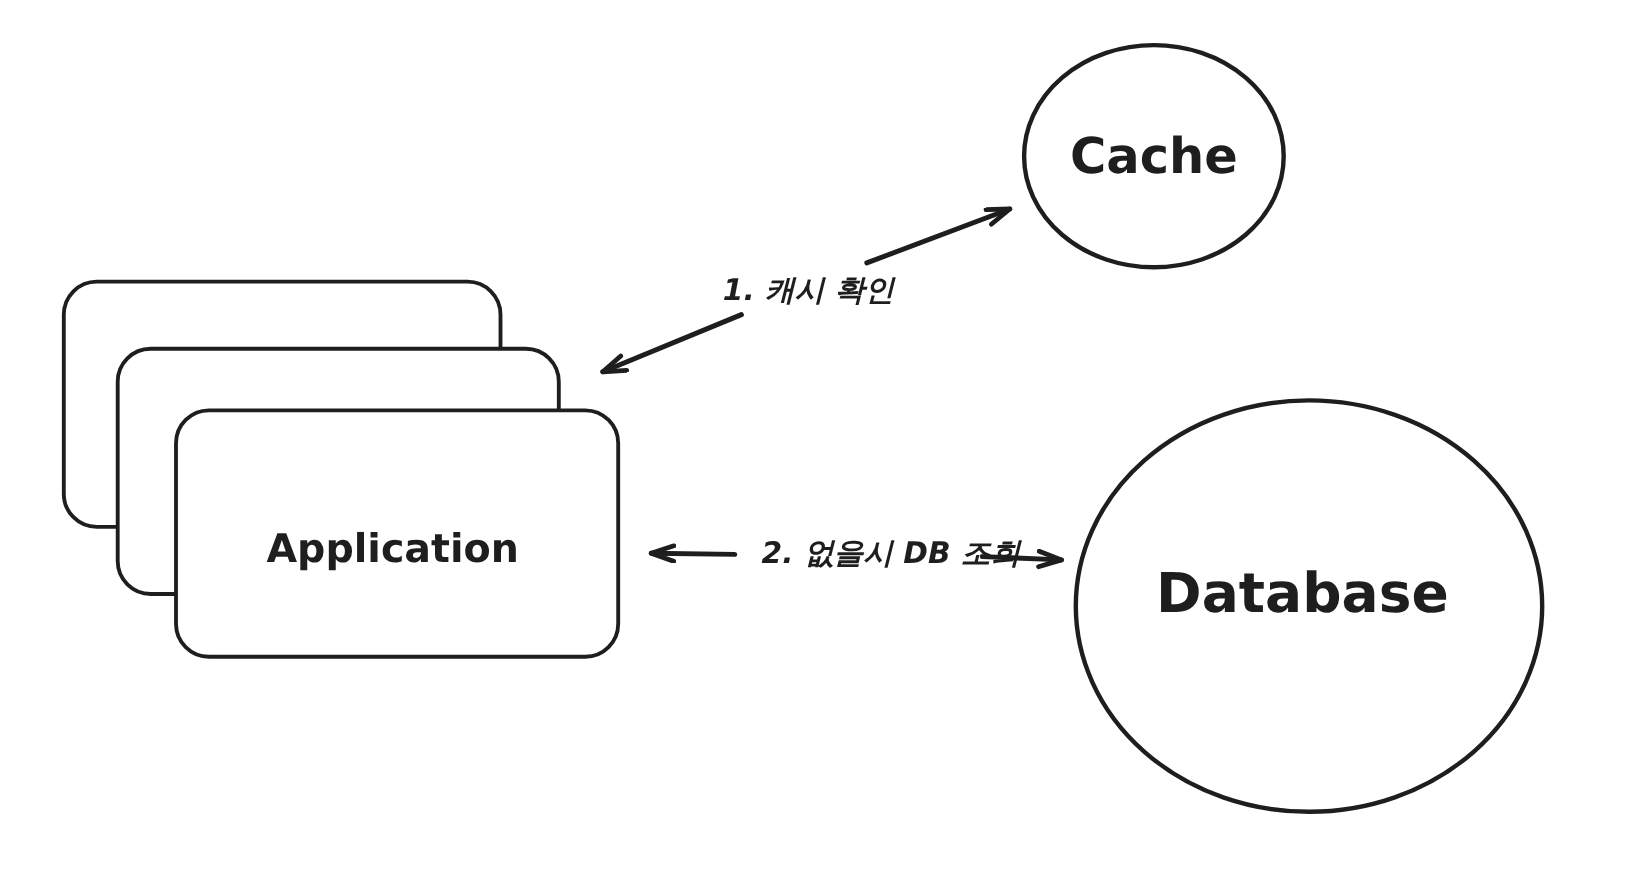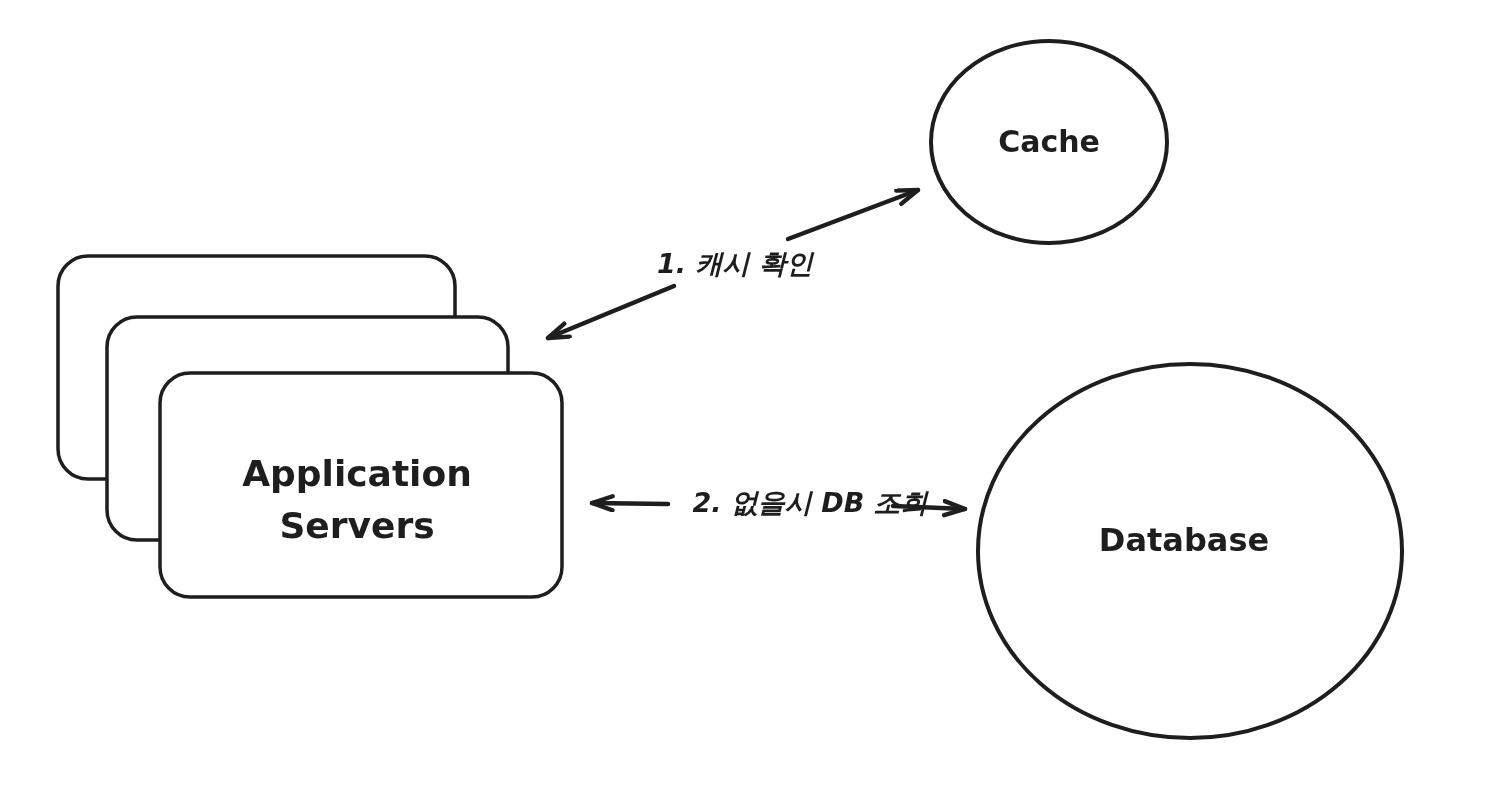--- a/index.html
+++ b/index.html
@@ -24,22 +24,22 @@
   .label {
     position: absolute;
     transform: translate(-50%, -50%);
     white-space: nowrap;
     color: #1e1e1e;
     font-weight: 600;
     text-align: center;
     line-height: 1.45;
   }
   .node-label-app   { font-size: 36px; }
-  .node-label-cache { font-size: 30px; text-align: right; }
-  .node-label-db    { font-size: 32px; }
+  .node-label-cache { font-size: 45px; text-align: right; }
+  .node-label-db    { font-size: 50px; }
   .edge-label       { font-size: 27px; font-weight: 600; font-style: italic; }
 </style>
 </head>
 <body>
 
 <div class="canvas">
 
   <svg width="1500" height="802" viewBox="0 0 1500 802">
     <defs>
       <marker id="ah" viewBox="0 0 24 18" refX="21" refY="8" markerWidth="26" markerHeight="20" markerUnits="userSpaceOnUse" orient="auto">
@@ -63,21 +63,20 @@
     </g>
 
     <g stroke="#1e1e1e" stroke-width="4.5" stroke-linecap="round" fill="none">
       <line x1="668" y1="504" x2="592" y2="503" marker-end="url(#ah)"></line>
       <line x1="893" y1="506" x2="965" y2="509" marker-end="url(#ah)"></line>
     </g>
   </svg>
 
   <div class="label node-label-app" style="left:357px; top:487px;margin-top:13px;">
     <div>Application</div>
-    <div>Servers</div>
   </div>
 
   <div class="label node-label-cache" style="left:1049px; top:142px;">Cache</div>
 
   <div class="label node-label-db" style="left:1184px; top:540px;">Database</div>
 
   <div class="label edge-label" style="left:735px; top:264px;">1. 캐시 확인</div>
 
   <div class="label edge-label" style="left:780px; top:503px;margin-left:30px;">2. 없을시 DB 조회</div>
 

